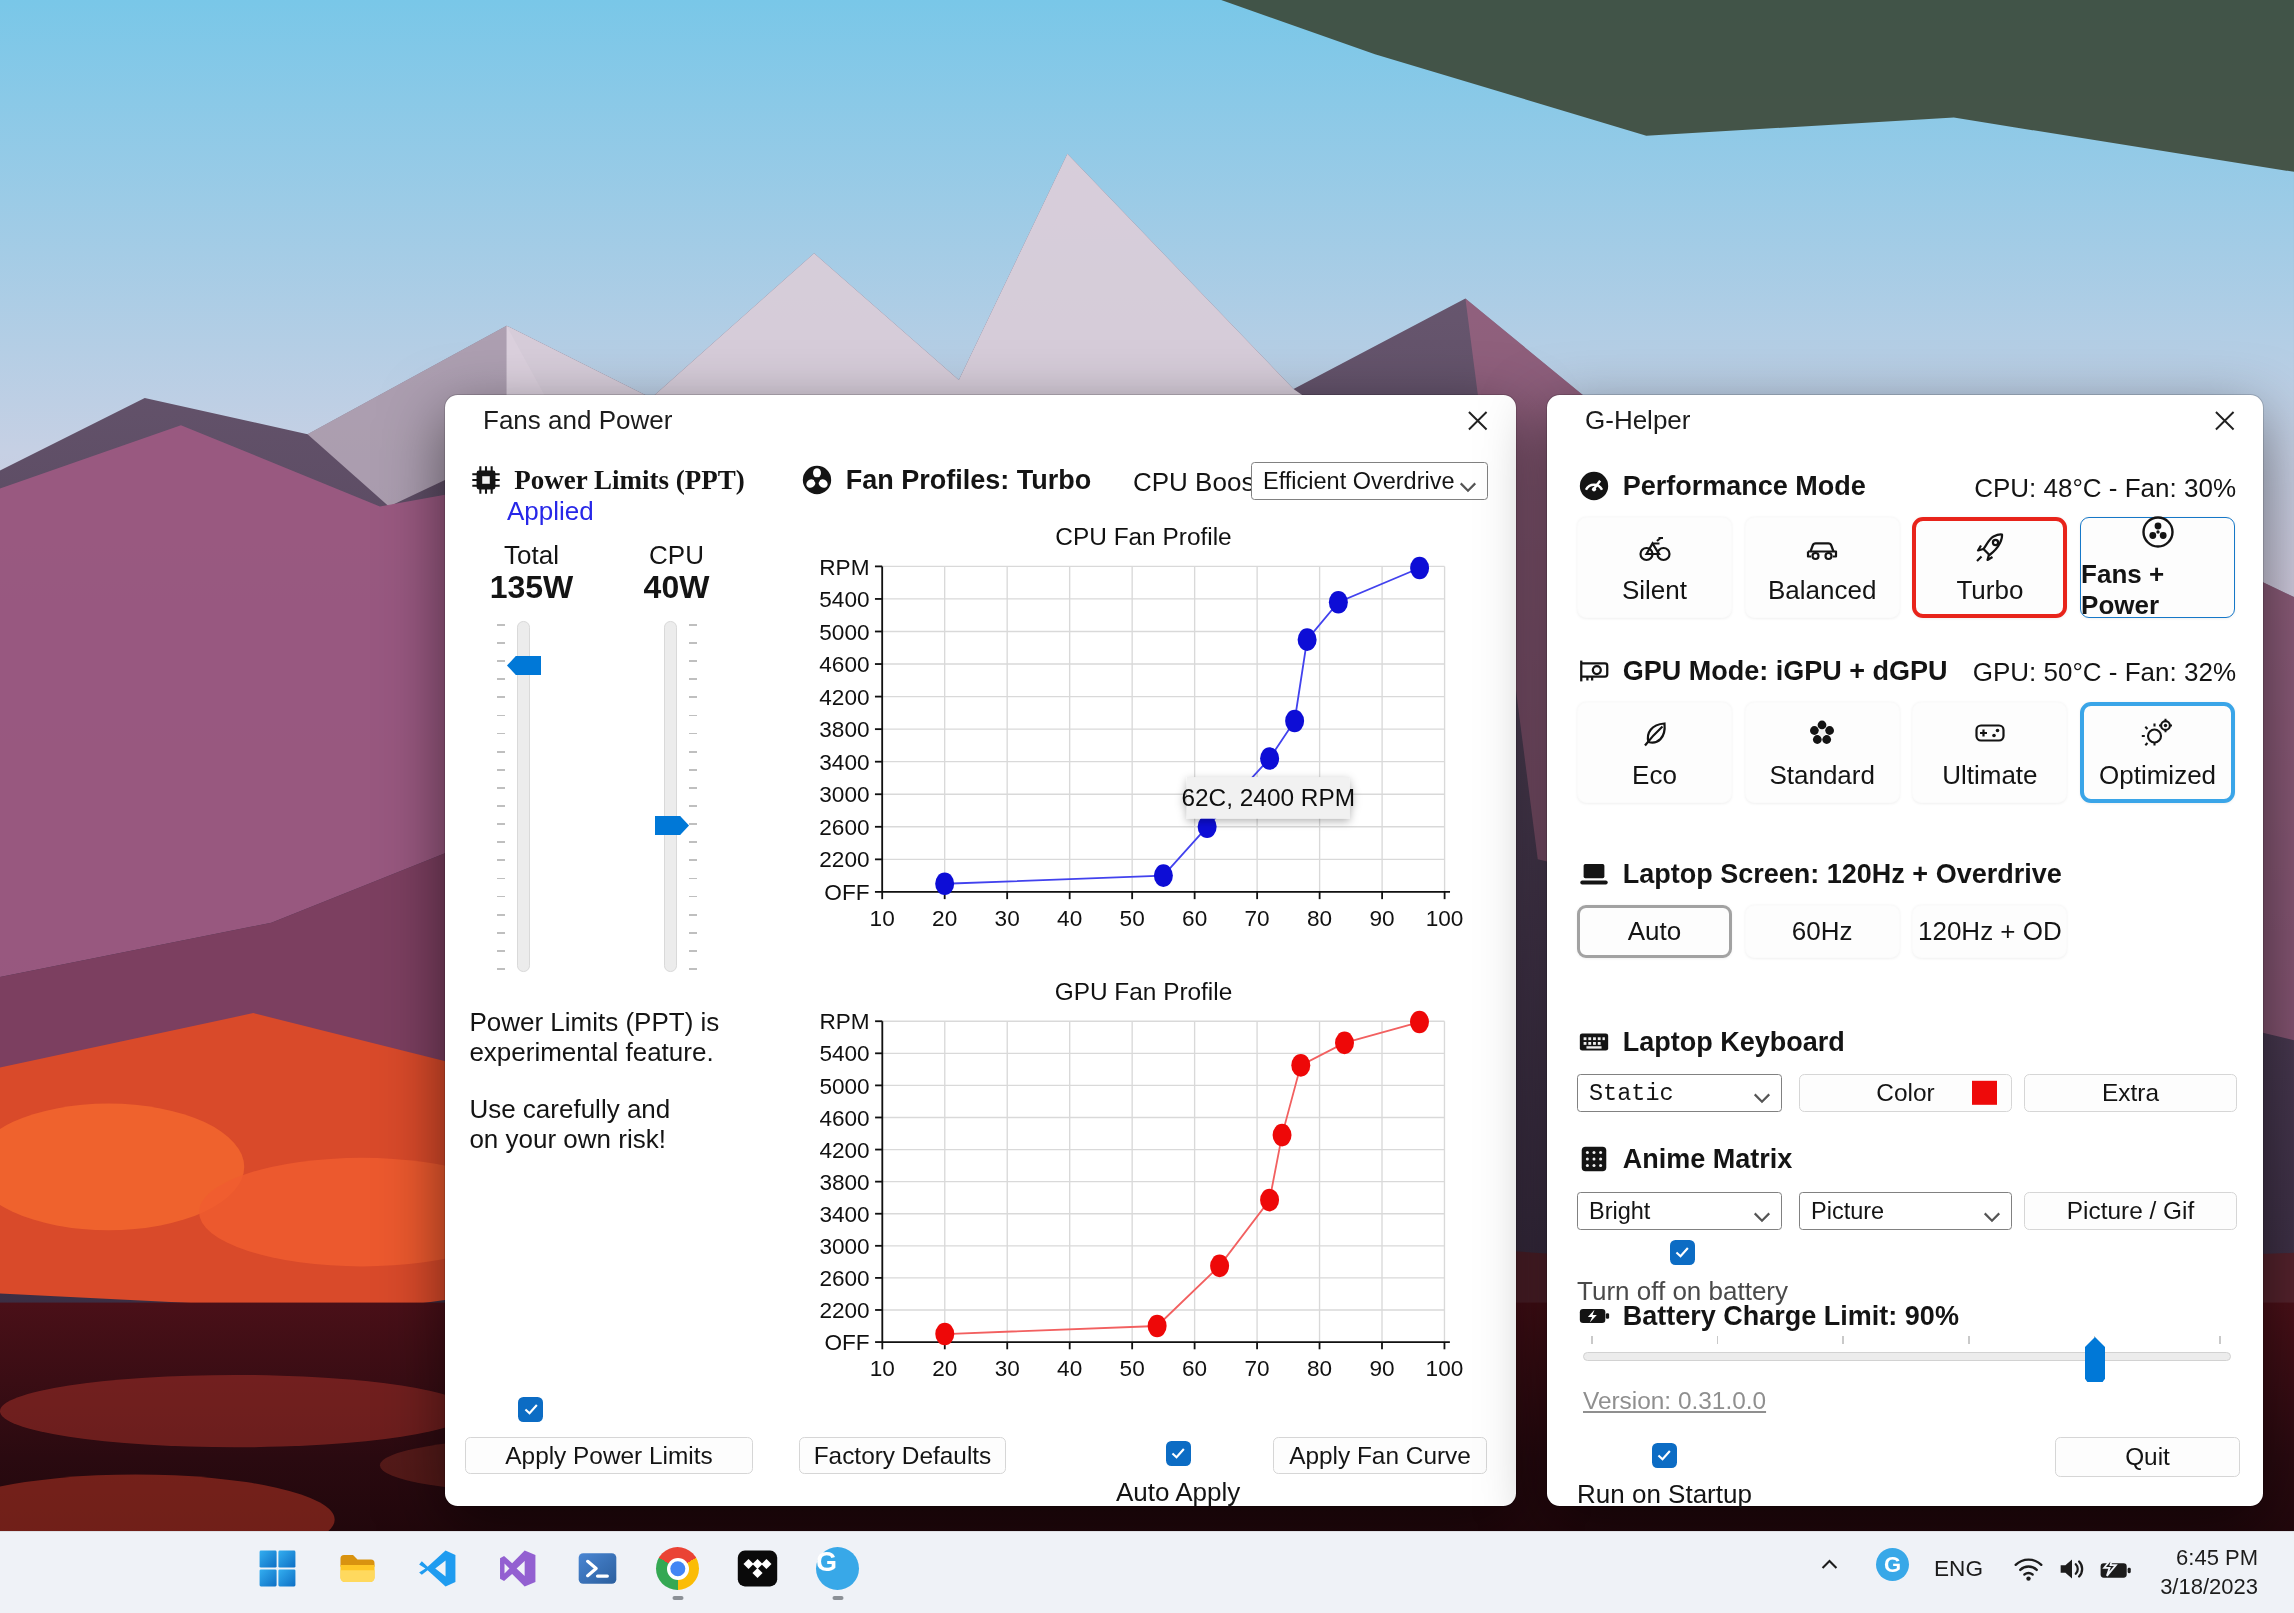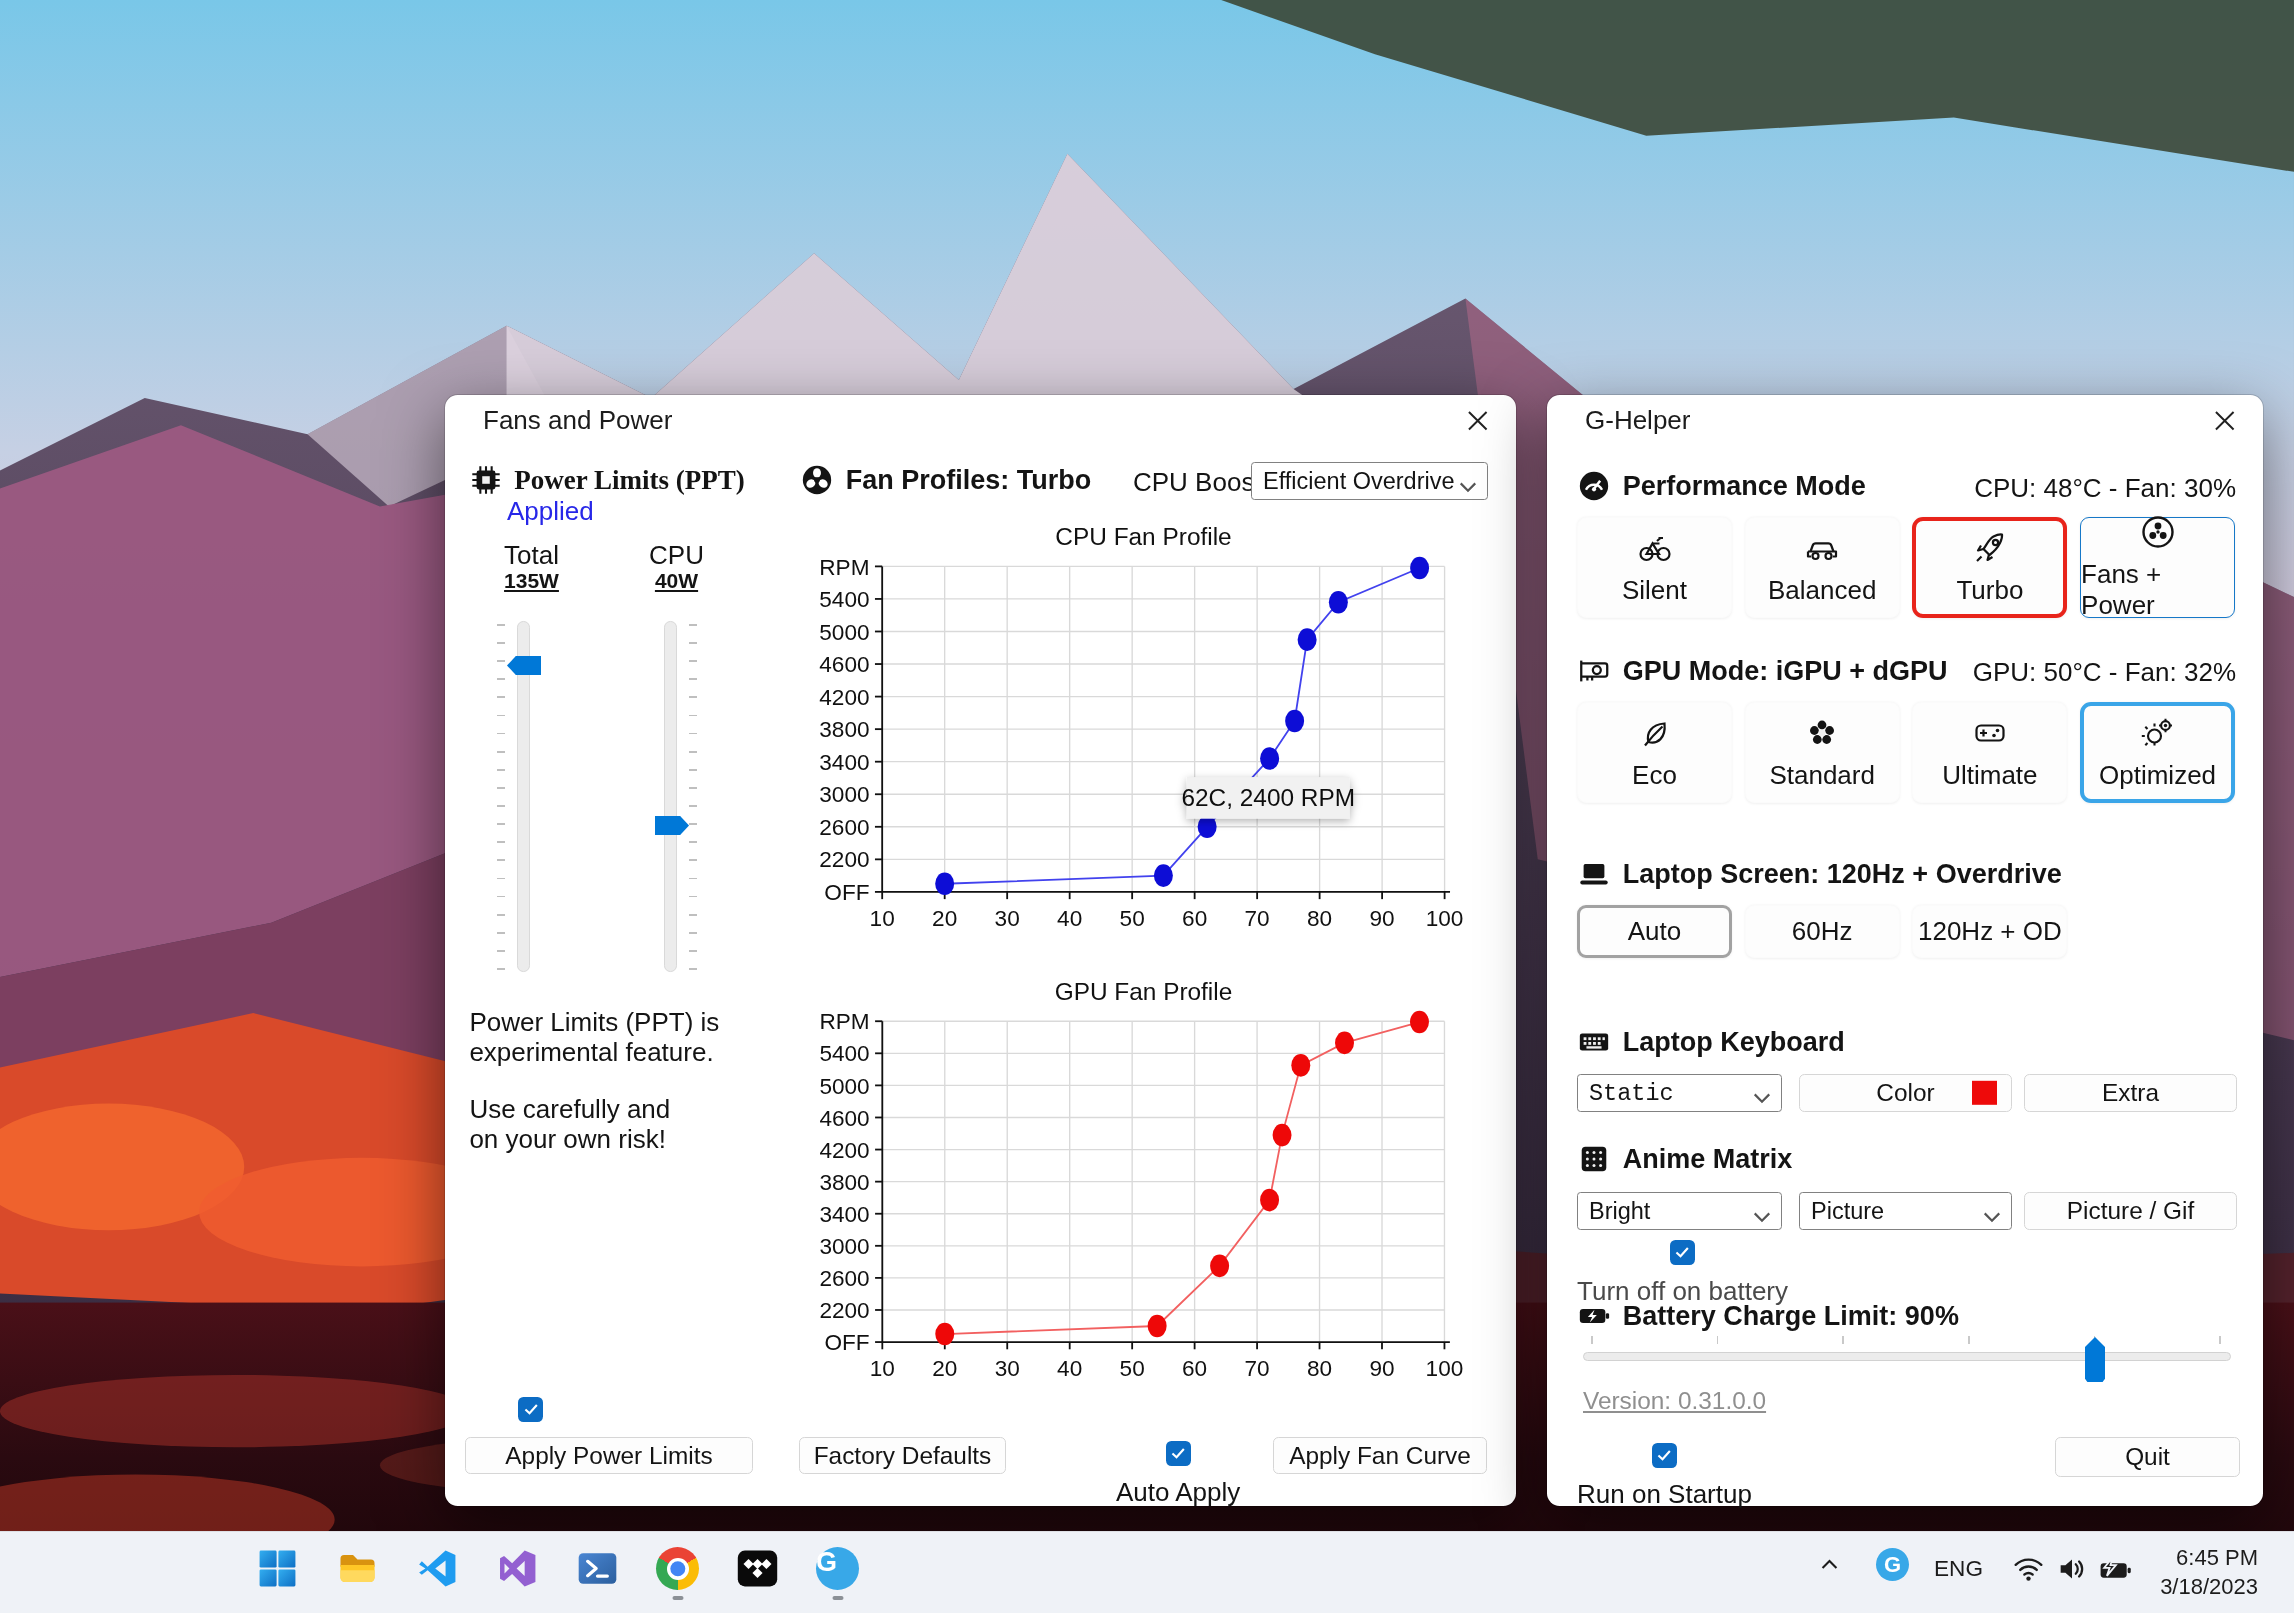--- a/index.html
+++ b/index.html
@@ -30,42 +30,42 @@
            display:flex; align-items:center; padding:0 36px 0 11px; font-size:23.5px; cursor:pointer; white-space:nowrap; }
   .combo .chev { position:absolute; right:9px; top:50%; transform:translateY(-50%); width:20px; height:14.5px; }
   .checkrow { position:absolute; display:flex; align-items:center; gap:11px; font-size:26px; cursor:pointer; white-space:nowrap;flex-direction:column; }
   .checkbox { width:25px; height:25px; border-radius:5.4px; background:#0c6cc4; flex:0 0 auto;
               display:flex; align-items:center; justify-content:center; }
   .checkbox svg { width:16.3px; height:16.3px; }
 
   
   .applied { position:absolute; left:62px; top:101px; font-size:26px; color:#2727e8; }
   .pl-label { position:absolute; width:109px; text-align:center; font-size:26px; }
-  .pl-value { position:absolute; width:109px; text-align:center; font-size:21px; font-weight:bold;text-decoration:underline; }
+  .pl-value { position:absolute; width:109px; text-align:center; font-size:32px; font-weight:bold; }
   .vtrack { position:absolute; width:12.7px; height:351px; background:#ececec; border:0.9px solid #d9d9d9; border-radius:6.3px; cursor:pointer; }
   .vticks { position:absolute; height:346px; width:8.1px; display:flex; flex-direction:column; justify-content:space-between; }
   .vticks i { display:block; width:8.1px; height:1.8px; background:#bfbfbf; }
   .vthumb { position:absolute; width:34px; height:19px; background:#0078d7; cursor:grab; }
   .vthumb.left  { clip-path:polygon(0 50%, 26% 0, 100% 0, 100% 100%, 26% 100%); }
   .vthumb.right { clip-path:polygon(100% 50%, 74% 0, 0 0, 0 100%, 74% 100%); }
   .warn { position:absolute; left:24.4px; top:612px; font-size:26px; line-height:30px; }
   .warn p + p { margin-top:27px; }
   .chart-box { position:absolute; cursor:crosshair; }
 
   
   .mode-row { position:absolute; display:flex; gap:12.7px; }
   .mode-btn { background:#fdfdfd; border:1.8px solid #fbfbfb; border-radius:9px; cursor:pointer;
               display:flex; flex-direction:column; align-items:center; justify-content:center; gap:9px;
               font-size:26px; box-shadow:0 0.9px 2.7px rgba(0,0,0,.06); }
   .mode-btn.big { width:155px; height:101px; }
   .mode-btn.small { width:155px; height:53px; flex-direction:row; }
   .mode-btn .mic { width:36px; height:36px; }
   .mode-btn .mic svg { width:100%; height:100%; }
   .mode-btn.selected-red { border:4.5px solid #e8241b; border-radius:11px; }
-  .mode-btn.selected-blue { border:1.8px solid #1678c8; }
+  .mode-btn.selected-blue { border:1.8px solid #1678c8;font-weight:bold; }
   .mode-btn.selected-lightblue { border:4.5px solid #3aa5e8; border-radius:11px; }
   .mode-btn.selected-gray { border:3.6px solid #a2a2a2; border-radius:9px; }
   .swatch { position:absolute; right:14.5px; top:50%; transform:translateY(-50%); width:24.4px; height:24.4px; }
   .btn-center-label { width:100%; text-align:center; }
   .hticks { position:absolute; display:flex; justify-content:space-between; width:630px; height:8.1px; }
   .hticks i { display:block; width:1.8px; height:8.1px; background:#c9c9c9; }
   .htrack { position:absolute; height:9px; background:#ececec; border:0.9px solid #d2d2d2; border-radius:4.5px; cursor:pointer; }
   .hthumb { position:absolute; width:20px; height:45px; background:#0078d7; cursor:grab;
             clip-path:polygon(50% 0, 100% 22%, 100% 93%, 88% 100%, 12% 100%, 0 93%, 0 22%); }
   .version { position:absolute; font-size:24.4px; color:#8f8f8f; text-decoration:underline; cursor:pointer; }

